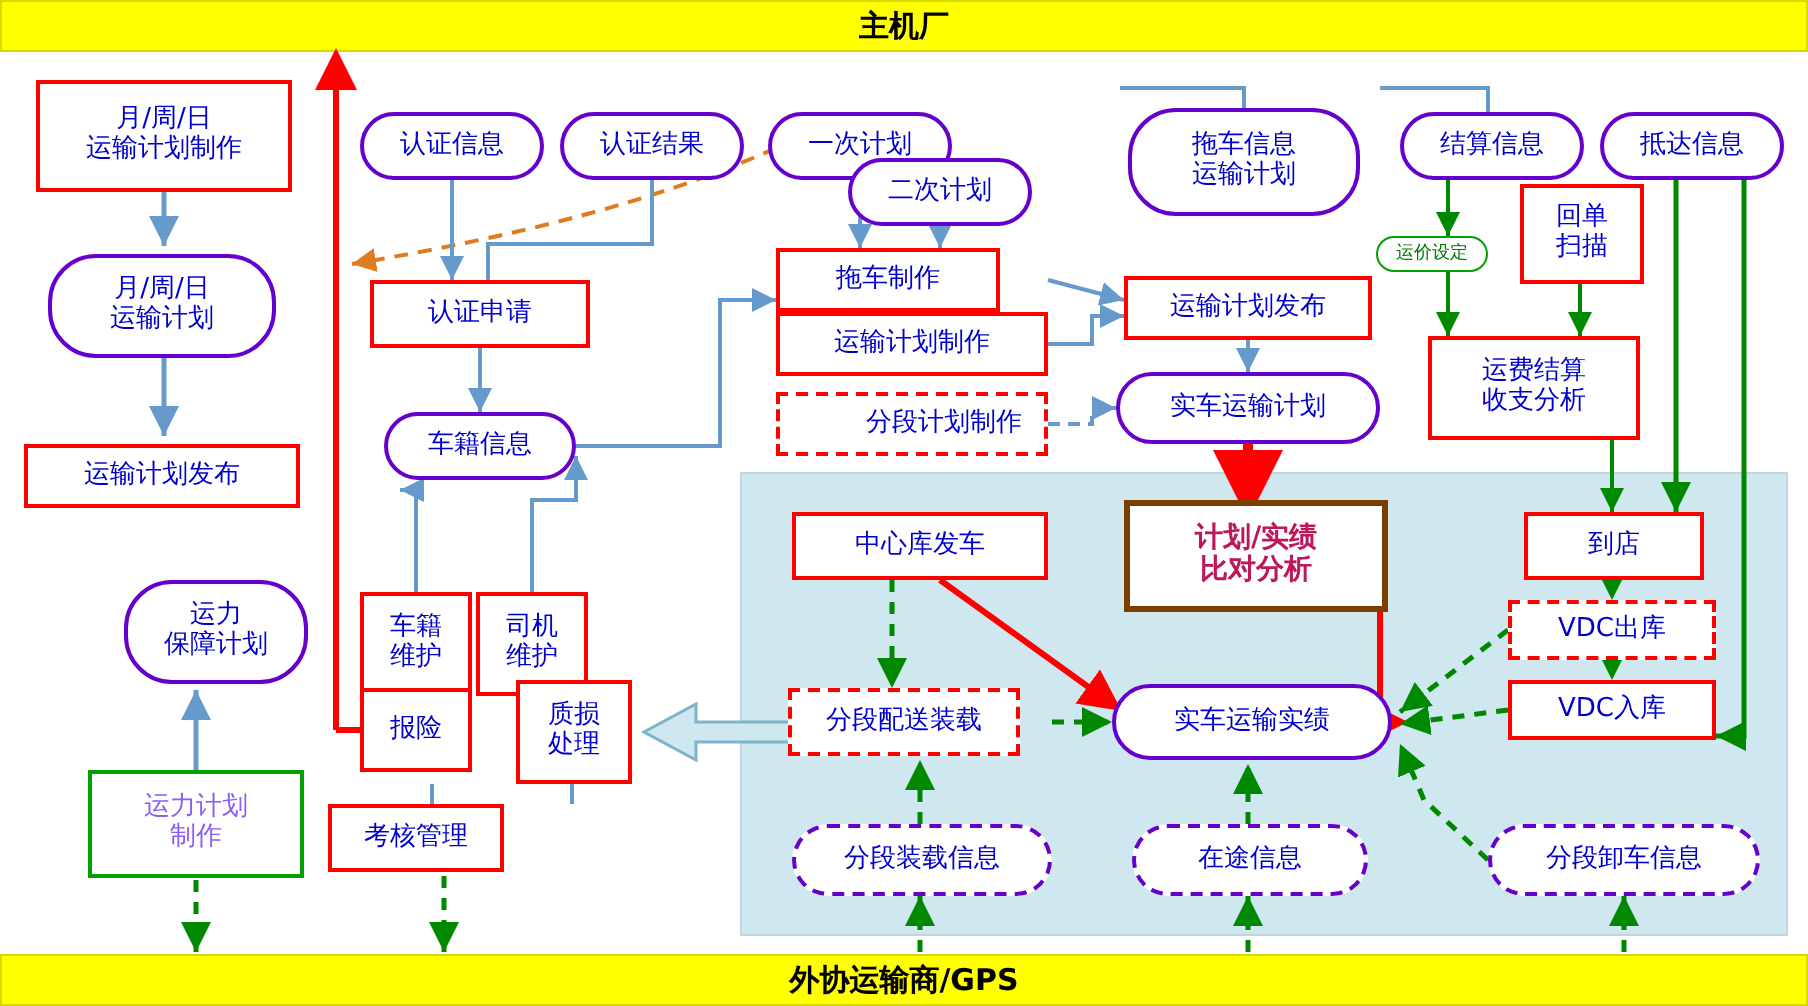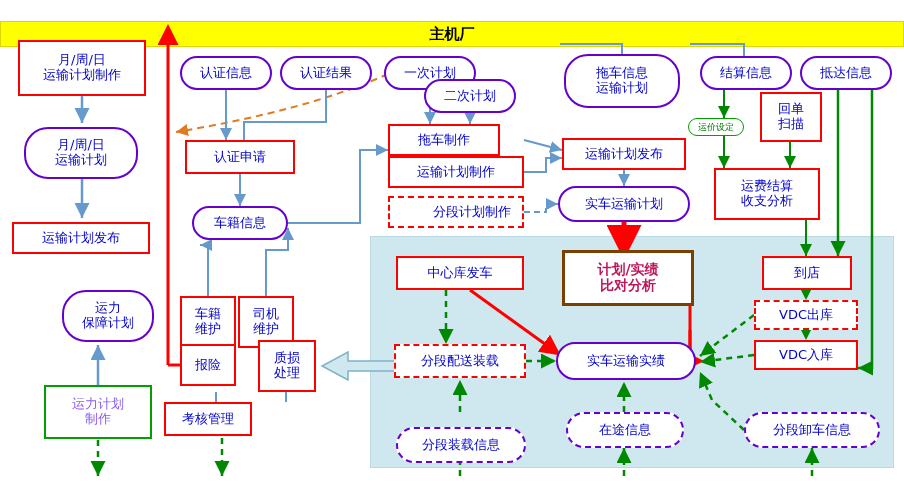--- a/index.html
+++ b/index.html
@@ -13,21 +13,21 @@
   #canvas{position:absolute;left:0;top:0;width:904px;height:503px;}
   svg#wires{position:absolute;left:0;top:0;width:904px;height:503px;pointer-events:none;}
 
   .band{
     position:absolute;left:0;width:904px;height:26px;
     background:#ffff00;
     display:flex;align-items:center;justify-content:center;
     font-weight:bold;font-size:15px;color:#000;
     border:1px solid #d8d800;box-sizing:border-box;
   }
-  .band.top{top:0;margin-top:21px;}
+  .band.top{top:0;}
   .band.bottom{bottom:0;}
 
   .node{
     position:absolute;
     box-sizing:border-box;
     display:flex;align-items:center;justify-content:center;
     text-align:center;
     line-height:1.12;
     white-space:pre-line;
     background:#ffffff;
@@ -47,20 +47,21 @@
     border:1px solid #bcd9e3;
     box-sizing:border-box;
   }
 </style>
 </head>
 <body>
 
 <div id="canvas">
 
   <div class="band top">主机厂</div>
+  <div class="band bottom">外协运输商/GPS</div>
 
   <div class="panel" id="panel" style="left: 370px; top: 236px; width: 524px; height: 232px;"></div>
 
   <svg id="wires">
     <defs>
       <marker id="ah-blue" markerWidth="8" markerHeight="8" refX="6" refY="3" orient="auto">
         <path d="M0,0 L6,3 L0,6 z" fill="#6699cc"></path>
       </marker>
       <marker id="ah-red" markerWidth="8" markerHeight="8" refX="6" refY="3" orient="auto">
         <path d="M0,0 L6,3 L0,6 z" fill="#ff0000"></path>
@@ -174,19 +175,19 @@
       <div class="node rect-red" style="left: 180px; top: 344px; width: 56px; height: 42px;">报险</div>
       <div class="node rect-red" style="left: 258px; top: 340px; width: 58px; height: 52px;">质损
 处理</div>
       <div class="node rect-red" style="left: 164px; top: 402px; width: 88px; height: 34px;">考核管理</div>
       <div class="node rect-red" style="left: 396px; top: 256px; width: 128px; height: 34px;">中心库发车</div>
       <div class="node rect-brown" style="left: 562px; top: 250px; width: 132px; height: 56px;">计划/实绩
 比对分析</div>
       <div class="node rect-red" style="left: 762px; top: 256px; width: 90px; height: 34px;">到店</div>
       <div class="node rect-dashed-red" style="left: 754px; top: 300px; width: 104px; height: 30px;">VDC出库</div>
       <div class="node rect-red" style="left: 754px; top: 340px; width: 104px; height: 30px;">VDC入库</div>
-      <div class="node rect-dashed-red" style="left: 394px; top: 344px; width: 132px; height: 34px;">分段配送装载</div>
+      <div class="node rect-dashed-red" style="left: 394px; top: 344px; width: 116px; height: 34px;">分段配送装载</div>
       <div class="node pill" style="left: 556px; top: 342px; width: 140px; height: 38px;">实车运输实绩</div>
-      <div class="node pill-dashed" style="left: 396px; top: 427px; width: 130px; height: 36px;">分段装载信息</div>
+      <div class="node pill-dashed" style="left: 396px; top: 412px; width: 130px; height: 36px;">分段装载信息</div>
       <div class="node pill-dashed" style="left: 566px; top: 412px; width: 118px; height: 36px;">在途信息</div>
       <div class="node pill-dashed" style="left: 744px; top: 412px; width: 136px; height: 36px;">分段卸车信息</div>
     </div>
 </div>
 
 </body></html>

